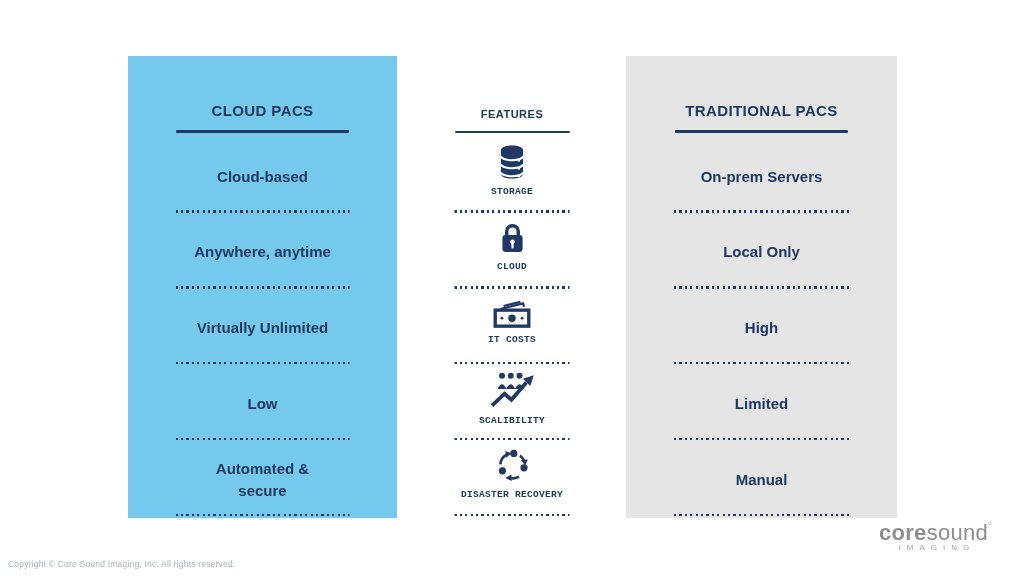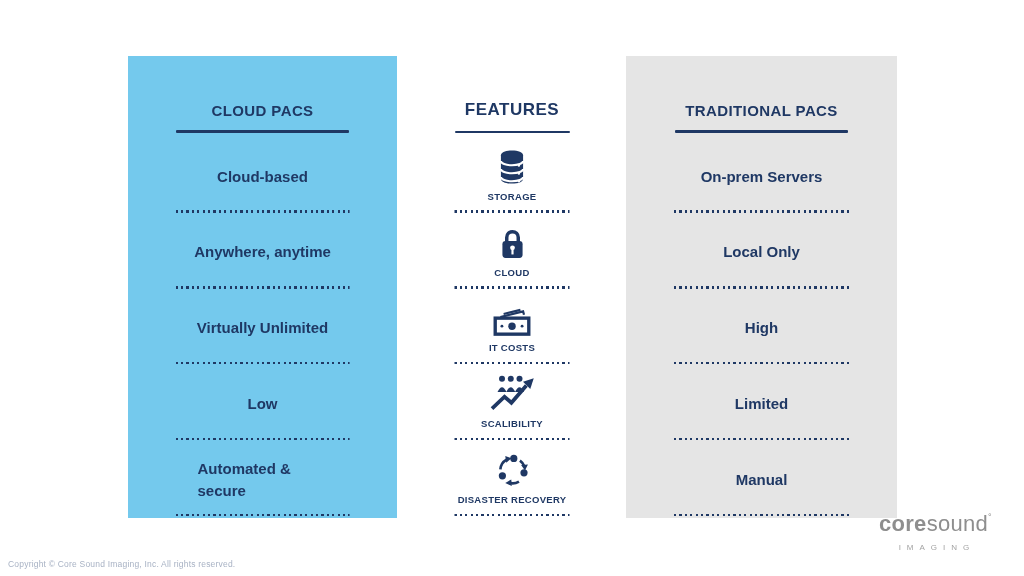--- a/index.html
+++ b/index.html
@@ -23,64 +23,64 @@
 
   .col-header{
     height:77px;flex:none;
     display:flex;flex-direction:column;align-items:center;justify-content:flex-end;
     padding-bottom:6px;
   }
   .col-title{
     color:#1F3864;font-weight:700;font-size:15px;letter-spacing:.4px;
     white-space:nowrap;
   }
-  .panel-features .col-title{font-size:17px;letter-spacing:.5px;}
+  .panel-features .col-title{font-size:11px;letter-spacing:.5px;}
   .underline{
     margin-top:11px;height:3px;width:173px;background:#1F3864;border-radius:1px;
   }
   .panel-features .underline{width:115px;height:2.5px;}
 
   .row{
     flex:1;position:relative;
     display:flex;align-items:center;justify-content:center;
   }
   .row .item-label{
-    color:#1F3864;font-weight:700;font-size:15px;text-align:left;line-height:1.5;
+    color:#1F3864;font-weight:700;font-size:15px;text-align:center;line-height:1.5;
   }
   .row.wrap-tight .item-label{max-width:130px;}
   .dots{
     position:absolute;bottom:2px;left:50%;transform:translateX(-50%);
     width:65%;height:2.4px;
     background:repeating-linear-gradient(90deg,#1F3864 0 2.2px,transparent 2.2px 5.4px);
   }
   .panel-features .dots{width:115px;}
 
   .feature-row{
-    flex-direction:column;justify-content:flex-end;
-    padding-bottom:13px;gap:5px;
+    flex-direction:column;
+    padding-bottom:13px;gap:5px;font-family:Liberation Mono, monospace;
   }
   .feature-label{
     color:#1F3864;font-weight:700;font-size:9.5px;letter-spacing:.3px;
     text-align:center;white-space:nowrap;
   }
   .feature-icon{display:block;}
 
   .copyright{
     position:absolute;left:8px;bottom:7px;
     font-size:8.5px;color:#A8B2C4;letter-spacing:.2px;
   }
   .logo{
     position:absolute;right:32px;bottom:24px;text-align:center;line-height:1;
     color:#8E8E8E;user-select:none;
   }
   .logo-word{font-size:22px;letter-spacing:.3px;}
   .logo-bold{font-weight:700;}
   .logo-light{font-weight:400;}
   .logo-mark{font-size:9px;vertical-align:top;}
-  .logo-sub{font-size:8px;letter-spacing:6px;color:#A3A3A3;margin-top:9px;margin-left:3px;}
+  .logo-sub{font-size:8px;letter-spacing:6px;color:#A3A3A3;margin-top:0;margin-left:3px;}
 </style>
 </head>
 <body>
 
 <div class="slide">
 
   <section class="col panel-cloud">
     <header class="col-header">
       <div class="col-title">CLOUD PACS</div>
       <div class="underline"></div>

